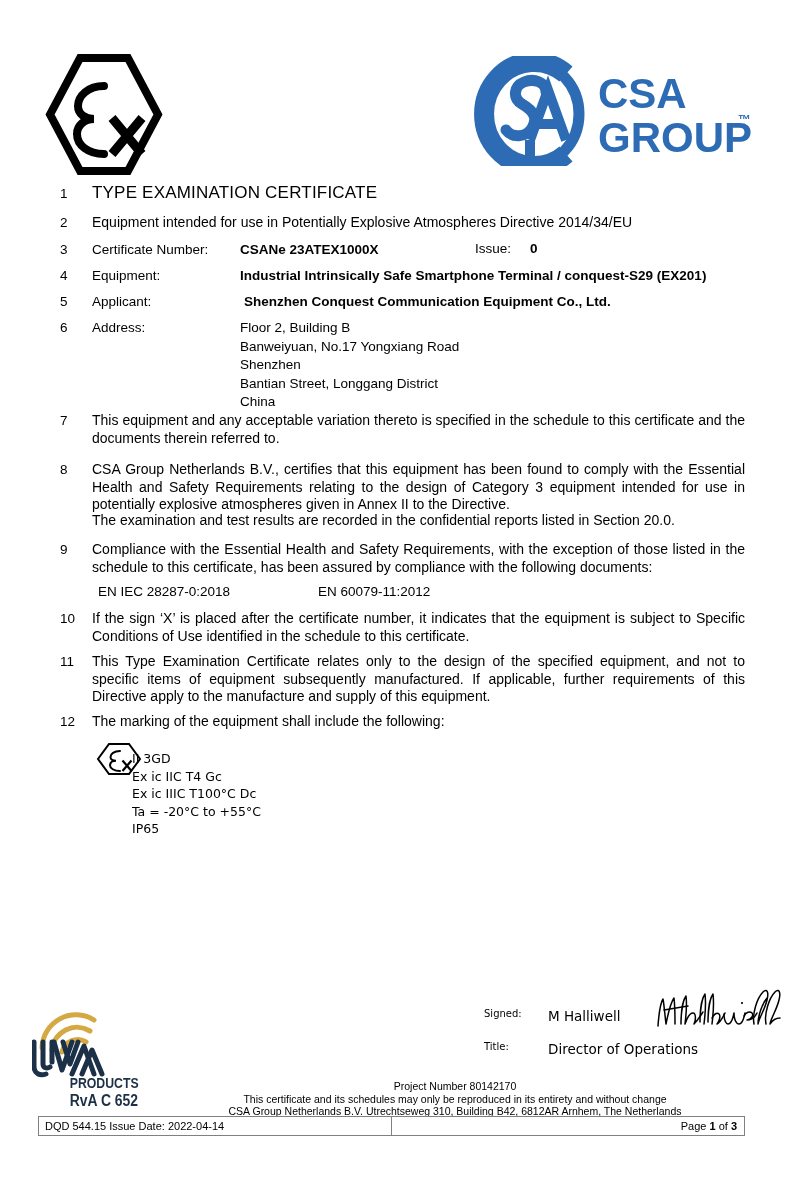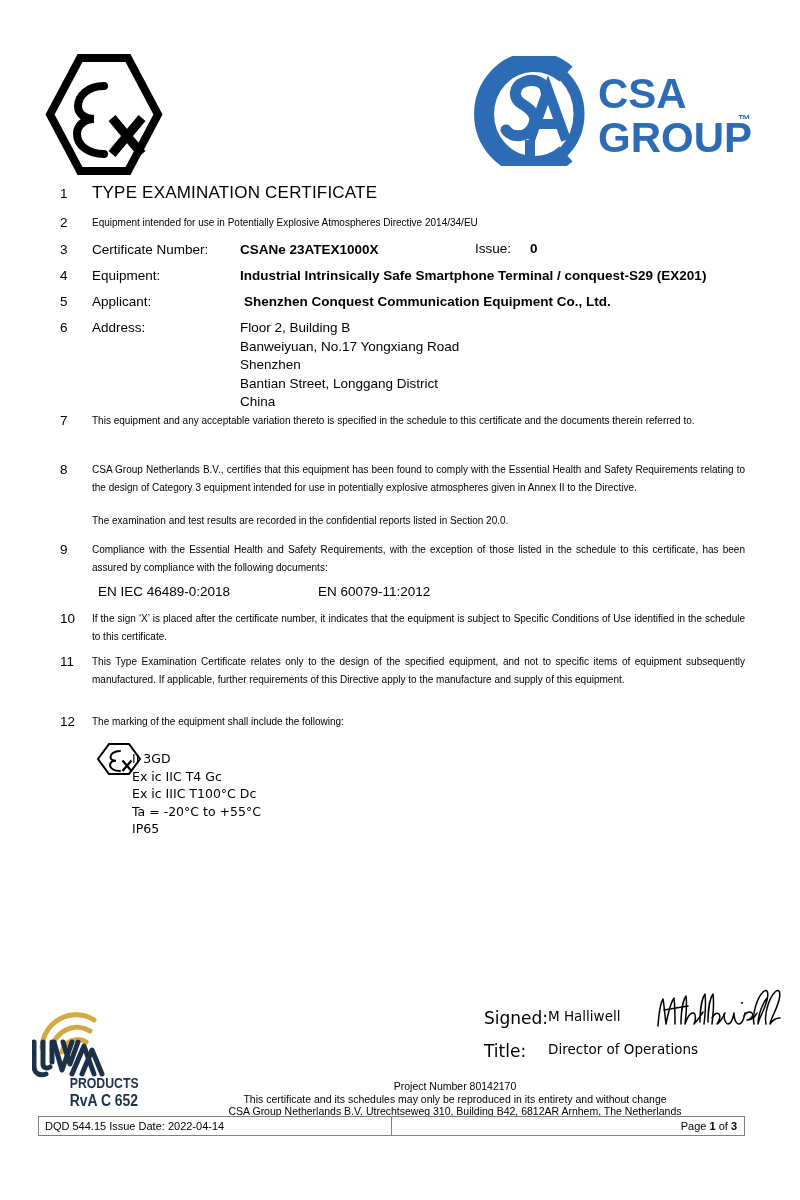--- a/index.html
+++ b/index.html
@@ -57,21 +57,21 @@
     width: 28px;
     text-align: left;
     font-size: 13.5px;
     line-height: 17px;
     color: #000;
   }
   .body-text {
     position: absolute;
     left: 92px;
     width: 653px;
-    font-size: 10px;
+    font-size: 14px;
     line-height: 17.5px;
     text-align: justify;
     text-justify: inter-word;
   }
   .body-text.nojust { text-align: left; }
 
   .title-text {
     position: absolute;
     left: 92px;
     font-size: 17px;
@@ -157,21 +157,21 @@
     width: 290px;
   }
   .sig-row {
     position: relative;
     height: 33px;
   }
   .sig-lbl {
     position: absolute;
     left: 0;
     top: 0;
-    font-size: 17px;
+    font-size: 10px;
     font-family: "DejaVu Sans", sans-serif;
   }
   .sig-val {
     position: absolute;
     left: 64px;
     top: 0;
     font-size: 13.5px;
     font-family: "DejaVu Sans", sans-serif;
   }
   .sig-img {
@@ -332,21 +332,21 @@
   <div class="clause" style="top:512px;">
     <div class="body-text nojust">The examination and test results are recorded in the confidential reports listed in Section 20.0.</div>
   </div>
 
   <div class="clause" style="top:541px;">
     <div class="num">9</div>
     <div class="body-text">Compliance with the Essential Health and Safety Requirements, with the exception of those listed in the schedule to this certificate, has been assured by compliance with the following documents:</div>
   </div>
 
   <div class="clause" style="top:584px;">
-    <div class="std-a">EN IEC 46489-0:2018</div>
+    <div class="std-a">EN IEC 28287-0:2018</div>
     <div class="std-b">EN 60079-11:2012</div>
   </div>
 
   <div class="clause" style="top:610px;">
     <div class="num">10</div>
     <div class="body-text">If the sign ‘X’ is placed after the certificate number, it indicates that the equipment is subject to Specific Conditions of Use identified in the schedule to this certificate.</div>
   </div>
 
   <div class="clause" style="top:653px;">
     <div class="num">11</div>

